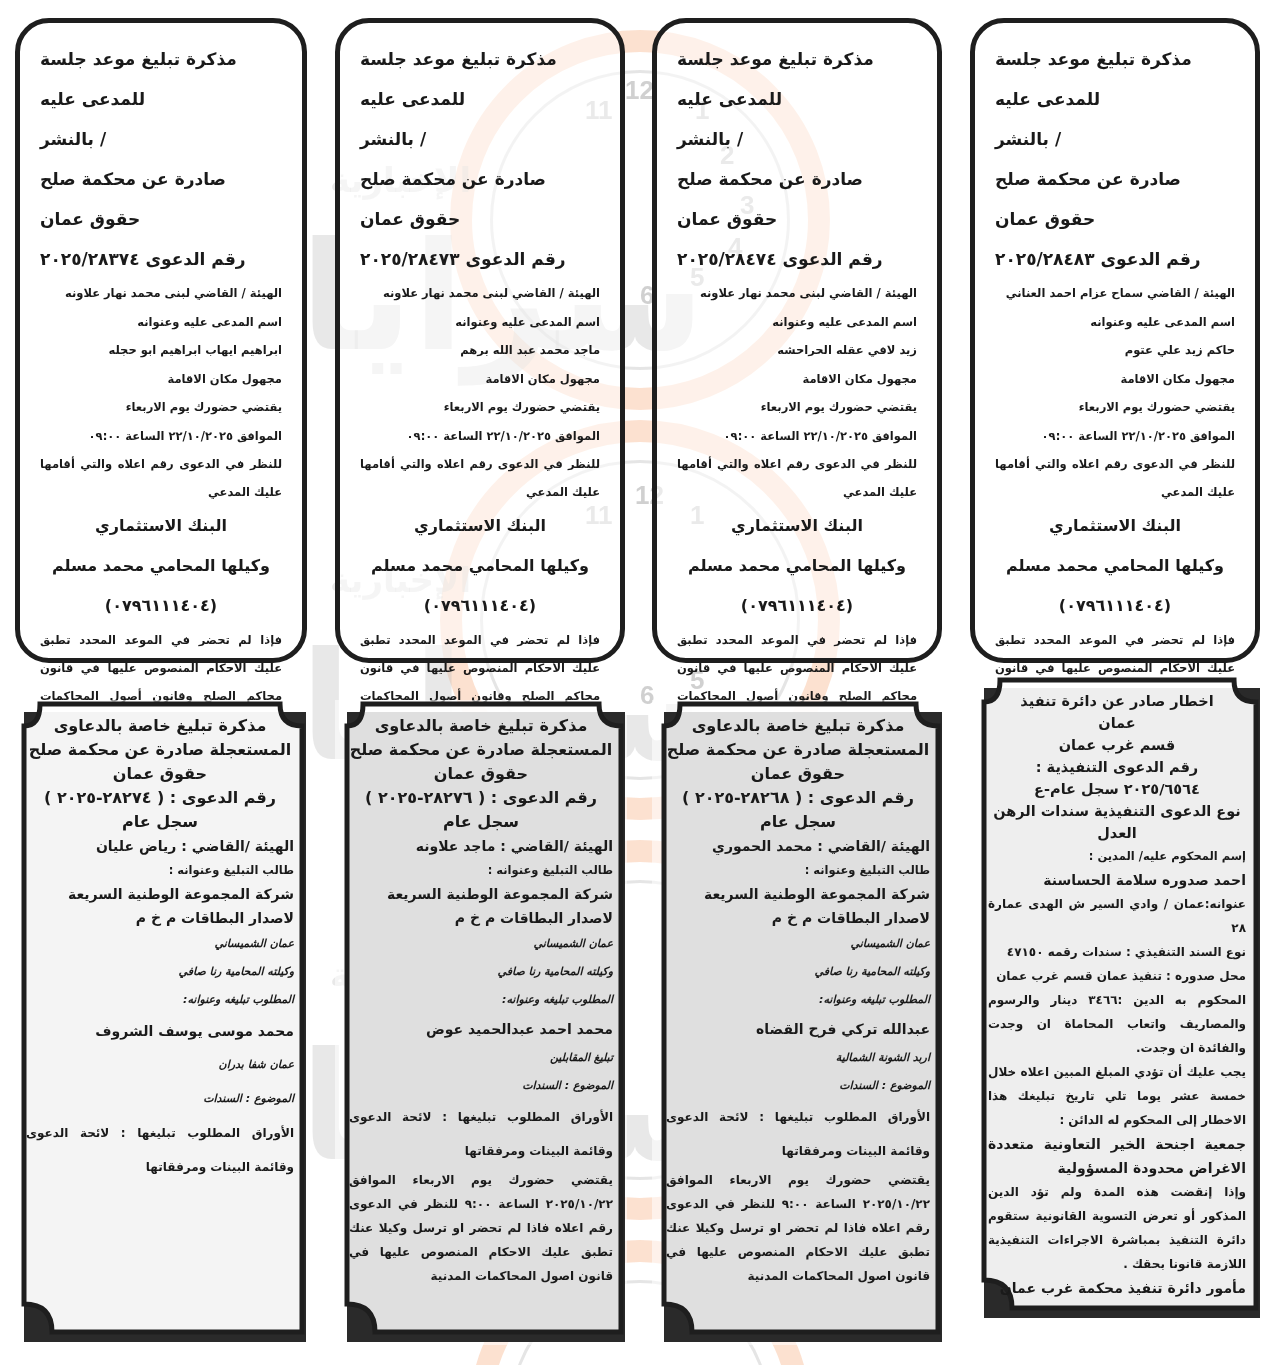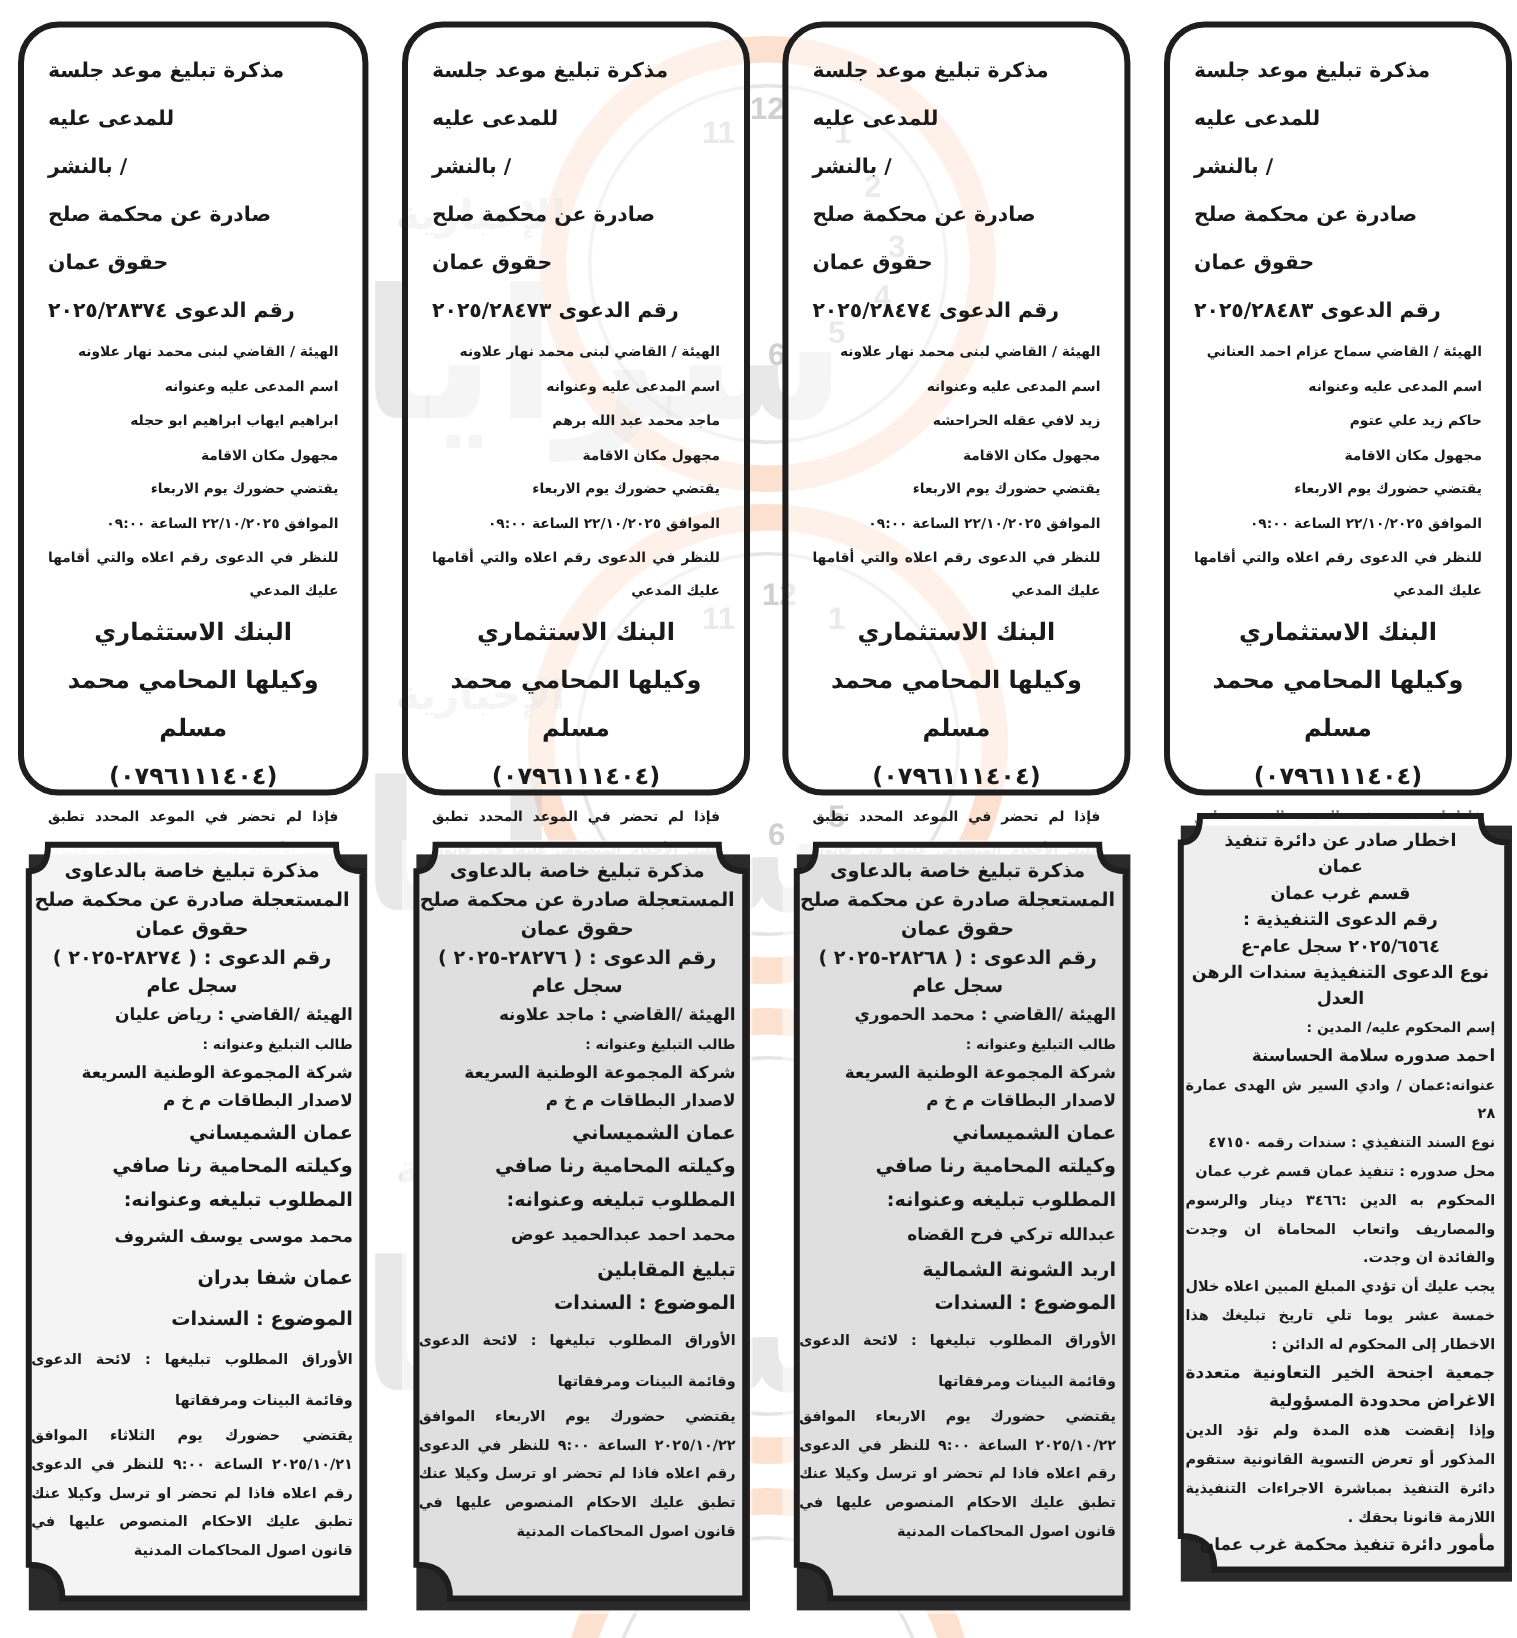--- a/index.html
+++ b/index.html
@@ -7,28 +7,28 @@
        font-family:"DejaVu Sans","Liberation Sans",sans-serif;color:#1a1a1a;}
   .wm{position:absolute;pointer-events:none;z-index:0;}
   .wm-clock{border-radius:50%;border:22px solid rgba(245,170,120,0.35);box-sizing:border-box;}
   .wm-clock-inner{position:absolute;inset:18px;border-radius:50%;border:3px solid rgba(180,180,180,0.35);}
   .wm-num{position:absolute;font-family:"Liberation Sans",sans-serif;font-weight:bold;font-size:26px;color:rgba(170,170,170,0.55);}
   .wm-text{font-family:"DejaVu Sans",sans-serif;font-weight:bold;color:rgba(190,190,190,0.35);white-space:nowrap;}
   .card{position:absolute;z-index:1;box-sizing:border-box;direction:rtl;text-align:right;}
   .card-top{border:5px solid #1e1e1e;border-radius:34px;background:rgba(255,255,255,0.55);padding:16px 20px 10px 20px;}
   .card-top .t{font-weight:bold;font-size:17px;text-align:left;line-height:40px;}
   .card-top .l{font-size:11.5px;font-weight:bold;line-height:28.5px;}
-  .card-top .big{font-weight:bold;font-size:20px;text-align:center;line-height:40px;}
+  .card-top .big{font-weight:bold;font-size:16px;text-align:center;line-height:40px;}
   .card-top .j{font-size:11.5px;font-weight:bold;line-height:28px;text-align:justify;text-align-last:right;}
   .card-bot{background:rgba(255,255,255,0.55);padding:14px 14px 10px 14px;}
   .card-bot svg.frame{position:absolute;left:0;top:0;z-index:-1;}
   .card-bot .t{font-weight:bold;font-size:16px;text-align:center;line-height:24px;}
   .card-bot .b{font-weight:bold;font-size:14px;line-height:24px;}
   .card-bot .l{font-size:11.5px;font-weight:bold;line-height:24px;}
-  .card-bot .ls{font-size:16px;font-weight:bold;line-height:28px;}
+  .card-bot .ls{font-size:11px;font-weight:bold;line-height:28px;font-style:italic;}
   .card-bot .j{font-size:12px;font-weight:bold;line-height:26px;text-align:justify;text-align-last:right;}
   .card-bot .jc{font-size:12px;font-weight:bold;line-height:24px;text-align:justify;text-align-last:right;}
   .card-bot .tc{font-weight:bold;font-size:14.5px;text-align:center;line-height:22px;}
 </style>
 </head>
 <body>
 
 <div class="wm wm-clock" style="left:450px;top:30px;width:380px;height:380px;">
     <div class="wm-clock-inner"></div>
   </div>
@@ -222,14 +222,13 @@
   <div class="b">الهيئة /القاضي : رياض عليان</div>
   <div class="l">طالب التبليغ وعنوانه :</div>
   <div class="b">شركة المجموعة الوطنية السريعة لاصدار البطاقات م خ م</div>
   <div class="ls">عمان الشميساني</div>
   <div class="ls">وكيلته المحامية رنا صافي</div>
   <div class="ls">المطلوب تبليغه وعنوانه:</div>
   <div class="b" style="line-height:34px;">محمد موسى يوسف الشروف</div>
   <div class="ls" style="line-height:34px;">عمان شفا بدران</div>
   <div class="ls" style="line-height:34px;">الموضوع : السندات</div>
   <div class="j" style="line-height:34px;">الأوراق المطلوب تبليغها : لائحة الدعوى وقائمة البينات ومرفقاتها</div>
-  <div class="jc">يقتضي حضورك يوم الثلاثاء الموافق ٢٠٢٥/١٠/٢١ الساعة ٩:٠٠ للنظر في الدعوى رقم اعلاه فاذا لم تحضر او ترسل وكيلا عنك تطبق عليك الاحكام المنصوص عليها في قانون اصول المحاكمات المدنية</div>
 </div>
 
 </body></html>

